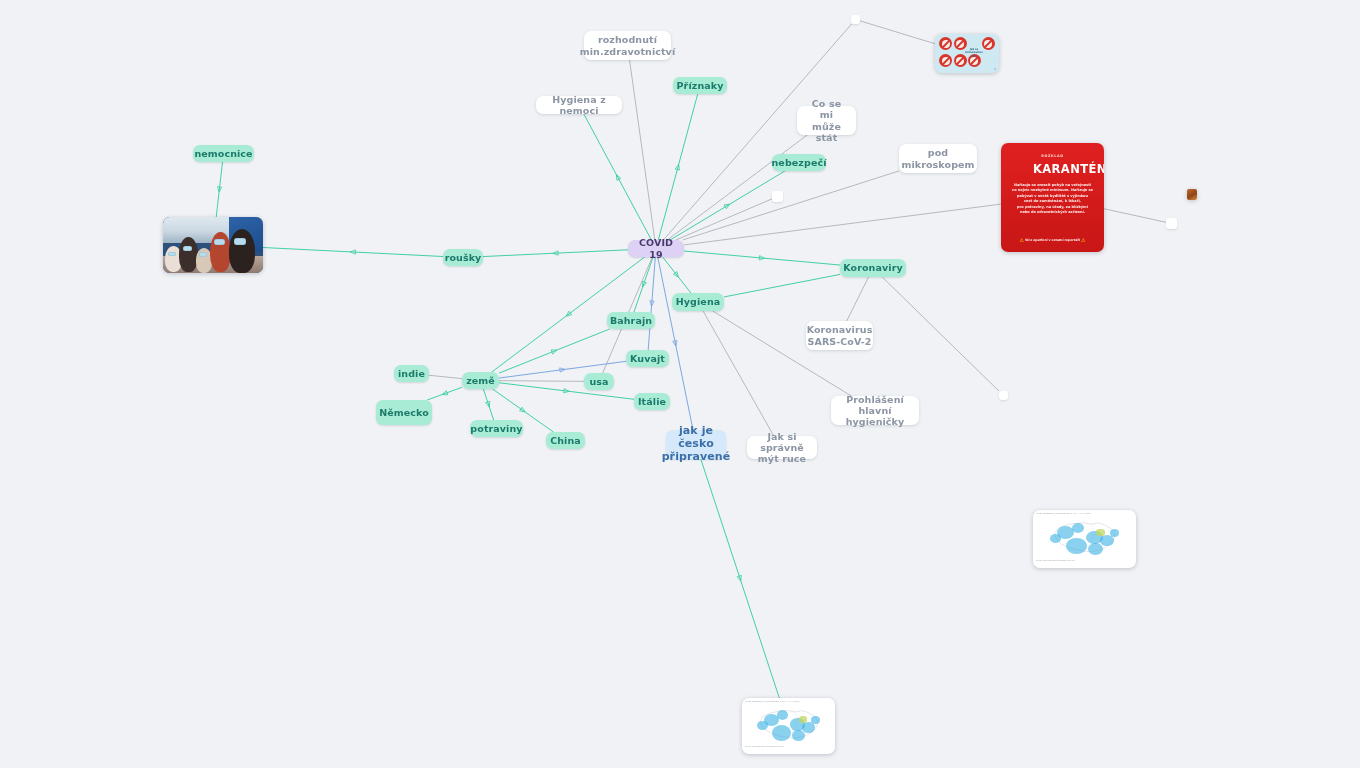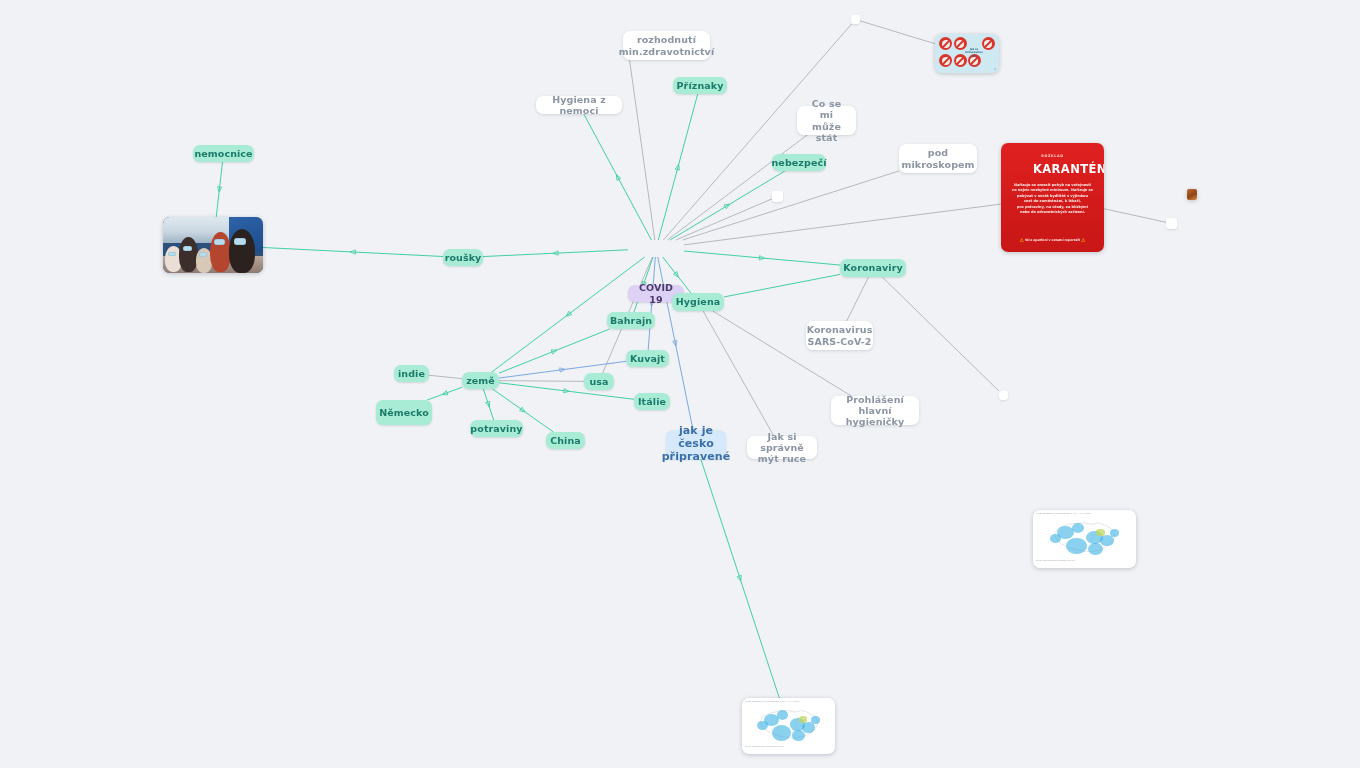--- a/index.html
+++ b/index.html
@@ -339,22 +339,22 @@
       <div class="mc-bubble" style="left:66%;top:44%;width:14%;height:25%;"></div>
       <div class="mc-bubble" style="left:54%;top:62%;width:15%;height:27%;"></div>
       <div class="mc-bubble" style="left:76%;top:30%;width:10%;height:18%;"></div>
       <div class="mc-green" style="left:62%;top:30%;width:9%;height:16%;"></div>
     </div>
     <div class="mc-bot">Zdroj: Ministerstvo zdravotnictví ČR</div>
   </div>
 
   <div class="imgcard thumb-brown" id="img-thumb-brown" style="left: 1187px; top: 189px; width: 10px; height: 11px;"></div>
 
-<div class="node n-purple" style="left: 628px; top: 240px; width: 56px; height: 17px; margin-top: 45px;">COVID 19</div>
-    <div class="node n-white" style="left: 584px; top: 31px; width: 87px; height: 29px; margin-left: 39px;">rozhodnutí
+<div class="node n-purple" style="left: 628px; top: 240px; width: 56px; height: 17px;">COVID 19</div>
+    <div class="node n-white" style="left: 584px; top: 31px; width: 87px; height: 29px;">rozhodnutí
 min.zdravotnictví</div>
     <div class="node n-green" style="left: 673px; top: 77px; width: 54px; height: 17px;">Příznaky</div>
     <div class="node n-white" style="left: 536px; top: 96px; width: 86px; height: 18px;">Hygiena z nemoci</div>
     <div class="node n-white" style="left: 797px; top: 106px; width: 59px; height: 29px;">Co se mi
 může stát</div>
     <div class="node n-green" style="left: 772px; top: 154px; width: 54px; height: 17px;">nebezpečí</div>
     <div class="node n-white" style="left: 899px; top: 144px; width: 78px; height: 29px;">pod
 mikroskopem</div>
     <div class="node n-green" style="left: 193px; top: 145px; width: 61px; height: 17px;">nemocnice</div>
     <div class="node n-green" style="left: 443px; top: 249px; width: 40px; height: 17px;">roušky</div>

